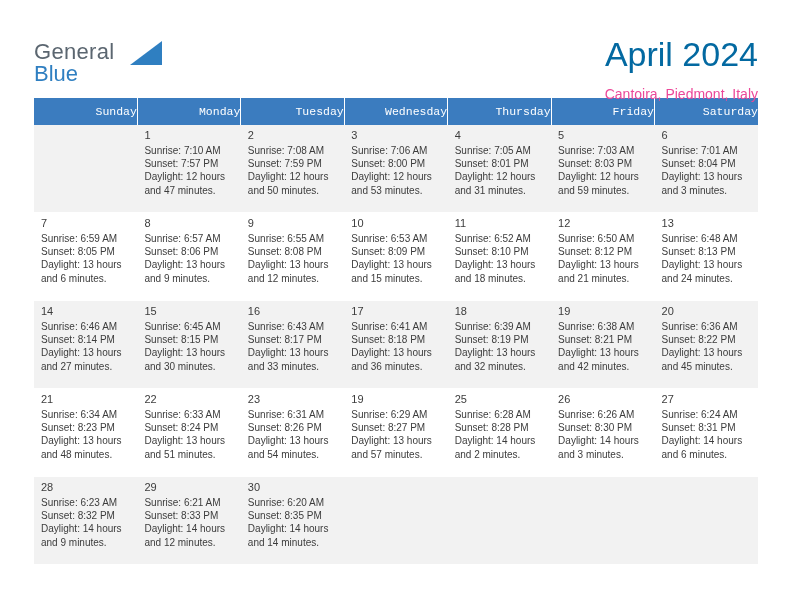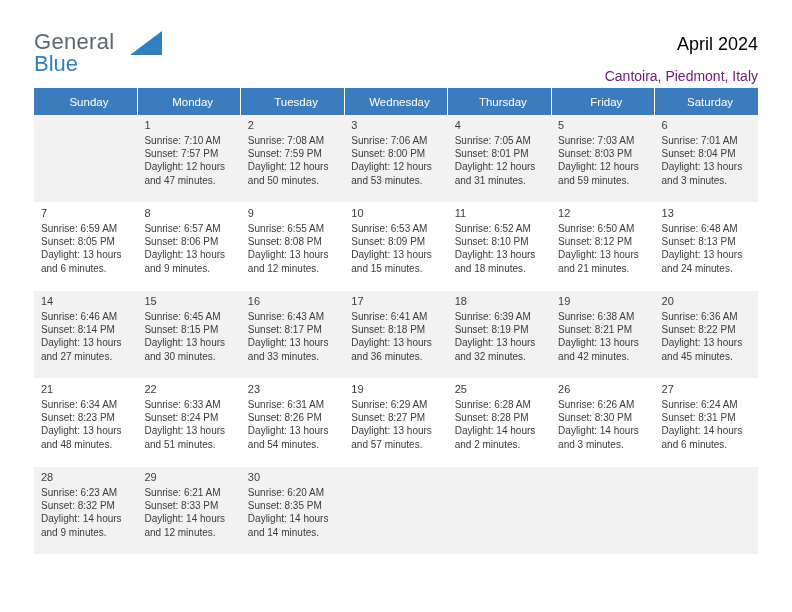--- a/index.html
+++ b/index.html
@@ -12,21 +12,21 @@
     background: #ffffff;
     font-family: "Liberation Sans", sans-serif;
     color: #3c3c3c;
     overflow: hidden;
   }
   .page {
     position: relative;
     width: 792px;
     height: 612px;
     box-sizing: border-box;
-    padding: 4px 34px;
+    padding: 14px 34px;
   }
 
   
   .header {
     position: relative;
     height: 78px;
   }
   .logo {
     position: absolute;
     left: 0;
@@ -55,47 +55,48 @@
     border-left: 32px solid transparent;
     border-bottom: 24px solid #2f7fc1;
   }
   .title-block {
     position: absolute;
     right: 0;
     top: 24px;
     text-align: right;
   }
   .month-title {
-    font-size: 18px;
-    color: #000000;
+    font-size: 34px;
+    color: #0369a1;
     line-height: 32px;
   }
   .location {
     font-size: 14px;
-    color: #701a75;
-    margin-top: 8px;
+    color: #ec4899;
+    margin-top: 16px;
     line-height: 16px;
   }
 
   
   table.calendar {
     width: 724px;
     border-collapse: collapse;
     table-layout: fixed;
     margin-top: 6px;
   }
   table.calendar th {
     background: #3b7cbf;
     color: #ffffff;
     font-size: 11.5px;
     font-weight: normal;
-    text-align: center;
+    text-align: right;
     padding: 5px 0 5px 7px;
     border-right: 1px solid #ffffff;
     height: 17px;
+    font-family: Liberation Mono, monospace;
   }
   table.calendar th:last-child {
     border-right: none;
   }
   table.calendar td {
     vertical-align: top;
     width: 103.4px;
     height: 80px;
     padding: 3px 0 4px 7px;
     border-bottom: 1px solid #ffffff;

